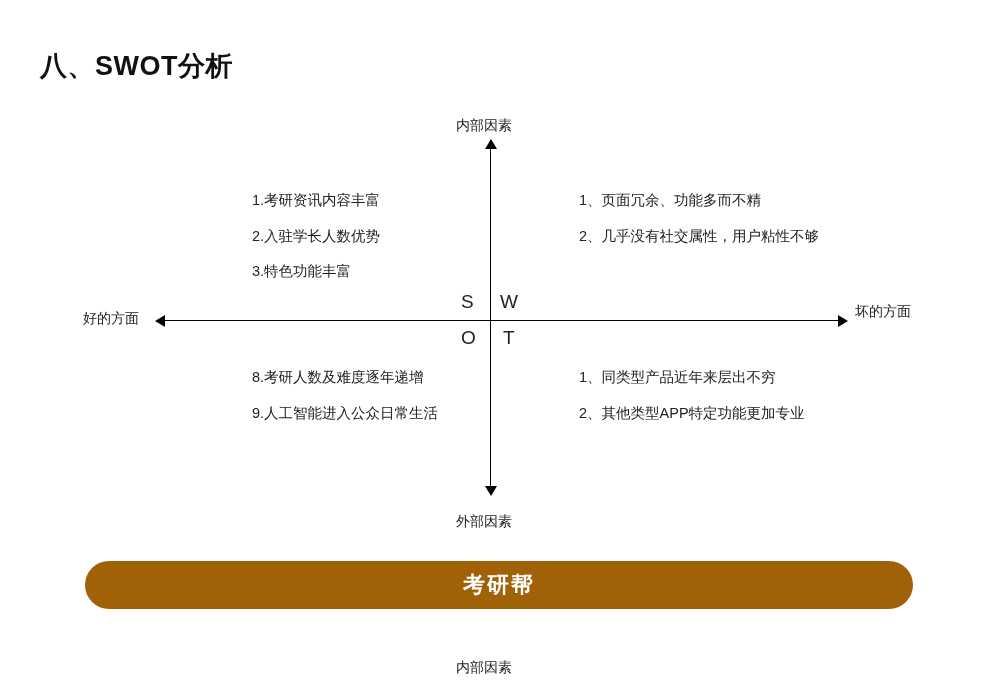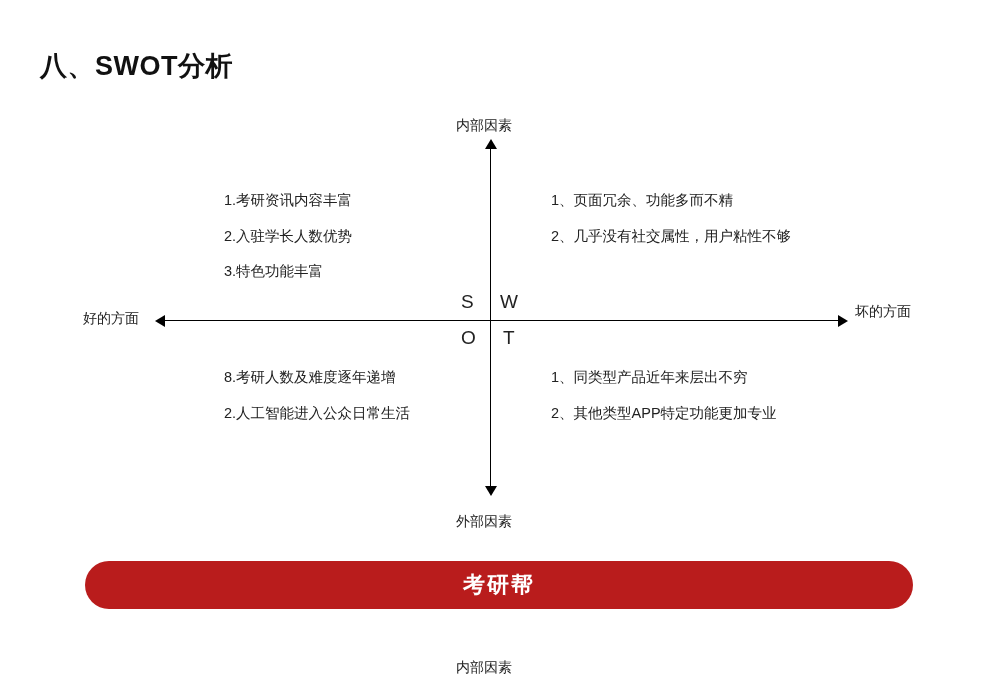--- a/index.html
+++ b/index.html
@@ -114,37 +114,38 @@
   .letter-w { left: 500px; top: 196px; }
   .letter-o { left: 461px; top: 232px; }
   .letter-t { left: 503px; top: 232px; }
 
   
   .quad {
     position: absolute;
     font-size: 14.5px;
     color: #222222;
     line-height: 1;
+    margin-left: 28px;
   }
   .quad .line { margin-bottom: 21px; white-space: nowrap; }
   .quad .line:last-child { margin-bottom: 0; }
 
   .quad-s { left: 224px; top: 98px; }
   .quad-w { left: 551px; top: 98px; }
   .quad-o { left: 224px; top: 275px; }
   .quad-t { left: 551px; top: 275px; }
 
   
   .banner {
     position: absolute;
     left: 85px;
     top: 561px;
     width: 828px;
     height: 48px;
-    background: #b91c1c;
+    background: #a16207;
     border-radius: 24px;
     display: flex;
     align-items: center;
     justify-content: center;
   }
   .banner-text {
     color: #ffffff;
     font-size: 22px;
     font-weight: bold;
     letter-spacing: 2px;
@@ -189,21 +190,21 @@
     <div class="line">3.特色功能丰富</div>
   </div>
 
   <div class="quad quad-w">
     <div class="line">1、页面冗余、功能多而不精</div>
     <div class="line">2、几乎没有社交属性，用户粘性不够</div>
   </div>
 
   <div class="quad quad-o">
     <div class="line">8.考研人数及难度逐年递增</div>
-    <div class="line">2.人工智能进入公众日常生活</div>
+    <div class="line">9.人工智能进入公众日常生活</div>
   </div>
 
   <div class="quad quad-t">
     <div class="line">1、同类型产品近年来层出不穷</div>
     <div class="line">2、其他类型APP特定功能更加专业</div>
   </div>
 
 </div>
 
 <div class="banner">

